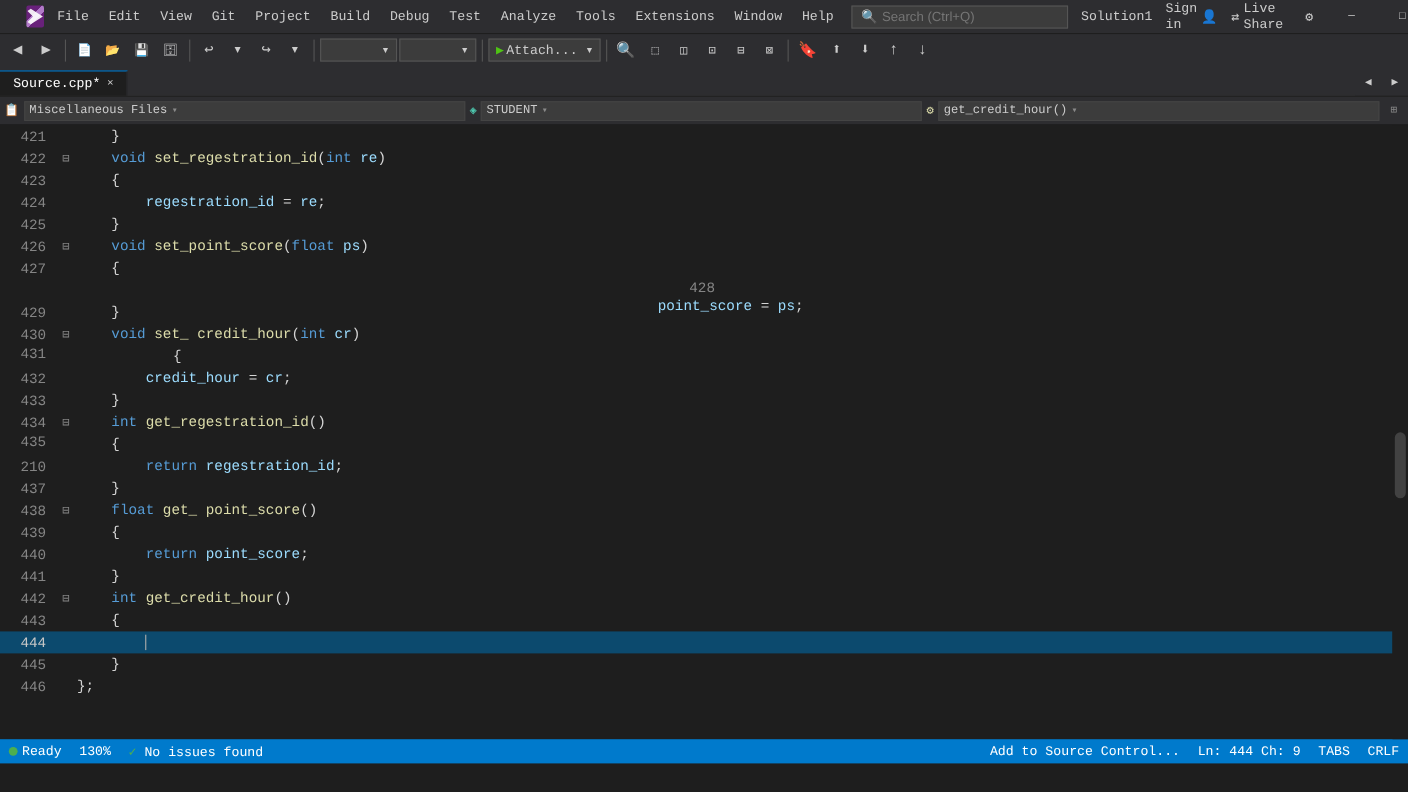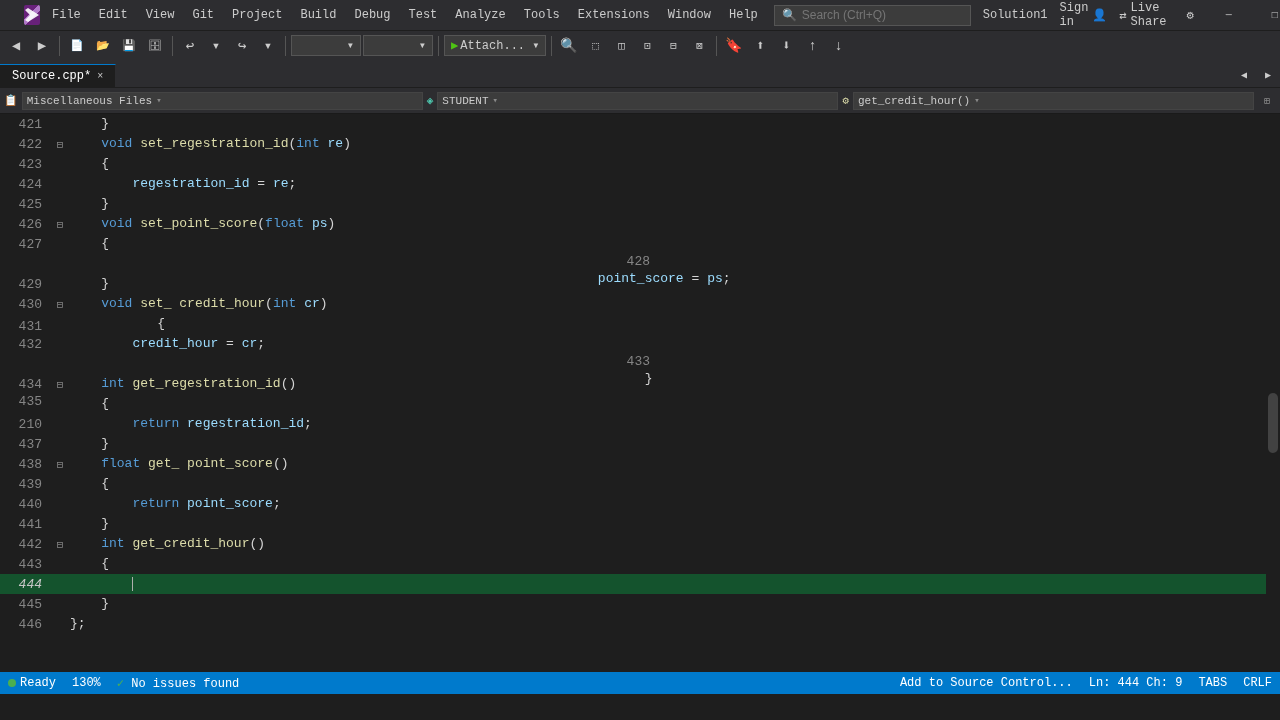--- a/index.html
+++ b/index.html
@@ -366,31 +366,31 @@
         <div class="fold-col"></div>
         <div class="code-col" style="font-size: 13px; line-height: 20px; white-space: pre; color: rgb(212, 212, 212);">    <span class="punc">}</span></div>
       </div>
       <div class="line-row" style="display: flex; height: 20px; align-items: center;">
         <div class="ln">430</div>
         <div class="fold-col">
           <span style="color:#858585;font-size:11px;cursor:pointer;">⊟</span>
         </div>
         <div class="code-col" style="font-size: 13px; line-height: 20px; white-space: pre; color: rgb(212, 212, 212);">    <span class="kw">void</span> <span class="fn">set_</span> <span class="fn">credit_hour</span>(<span class="kw">int</span> <span class="param">cr</span>)</div>
       </div>
-      <div class="line-row" style="display: flex; height: 20px; align-items: flex-end; gap: 28px;">
+      <div class="line-row" style="display: flex; height: 20px; align-items: flex-start; gap: 28px;">
         <div class="ln">431</div>
         <div class="fold-col"></div>
         <div class="code-col" style="font-size: 13px; line-height: 20px; white-space: pre; color: rgb(212, 212, 212);">    <span class="punc">{</span></div>
       </div>
       <div class="line-row" style="display: flex; height: 20px; align-items: center;">
         <div class="ln">432</div>
         <div class="fold-col"></div>
         <div class="code-col" style="font-size: 13px; line-height: 20px; white-space: pre; color: rgb(212, 212, 212);">        <span class="var">credit_hour</span> <span class="op">=</span> <span class="var">cr</span>;</div>
       </div>
-      <div class="line-row" style="display: flex; height: 20px; align-items: center; flex-direction: column;">
+      <div class="line-row" style="display: flex; height: 20px; align-items: center;">
         <div class="ln">433</div>
         <div class="fold-col"></div>
         <div class="code-col" style="font-size: 13px; line-height: 20px; white-space: pre; color: rgb(212, 212, 212);">    <span class="punc">}</span></div>
       </div>
       <div class="line-row" style="display: flex; height: 20px; align-items: center;">
         <div class="ln">434</div>
         <div class="fold-col">
           <span style="color:#858585;font-size:11px;cursor:pointer;">⊟</span>
         </div>
         <div class="code-col" style="font-size: 13px; line-height: 20px; white-space: pre; color: rgb(212, 212, 212);">    <span class="kw">int</span> <span class="fn">get_regestration_id</span>()</div>
@@ -437,21 +437,21 @@
         <div class="fold-col">
           <span style="color:#858585;font-size:11px;cursor:pointer;">⊟</span>
         </div>
         <div class="code-col" style="font-size: 13px; line-height: 20px; white-space: pre; color: rgb(212, 212, 212);">    <span class="kw">int</span> <span class="fn">get_credit_hour</span>()</div>
       </div>
       <div class="line-row" style="display: flex; height: 20px; align-items: center;">
         <div class="ln">443</div>
         <div class="fold-col"></div>
         <div class="code-col" style="font-size: 13px; line-height: 20px; white-space: pre; color: rgb(212, 212, 212);">    <span class="punc">{</span></div>
       </div>
-      <div class="line-row active" style="display: flex; height: 20px; align-items: center; background: #14532d; font-style: italic;">
+      <div class="line-row active" style="display: flex; height: 20px; align-items: center; background: #0c4a6e;">
         <div class="ln active">444</div>
         <div class="fold-col"></div>
         <div class="code-col" style="font-size: 13px; line-height: 20px; white-space: pre; color: rgb(212, 212, 212);">        <span class="cursor"></span></div>
       </div>
       <div class="line-row" style="display: flex; height: 20px; align-items: center;">
         <div class="ln">445</div>
         <div class="fold-col"></div>
         <div class="code-col" style="font-size: 13px; line-height: 20px; white-space: pre; color: rgb(212, 212, 212);">    <span class="punc">}</span></div>
       </div>
       <div class="line-row" style="display: flex; height: 20px; align-items: center;">

